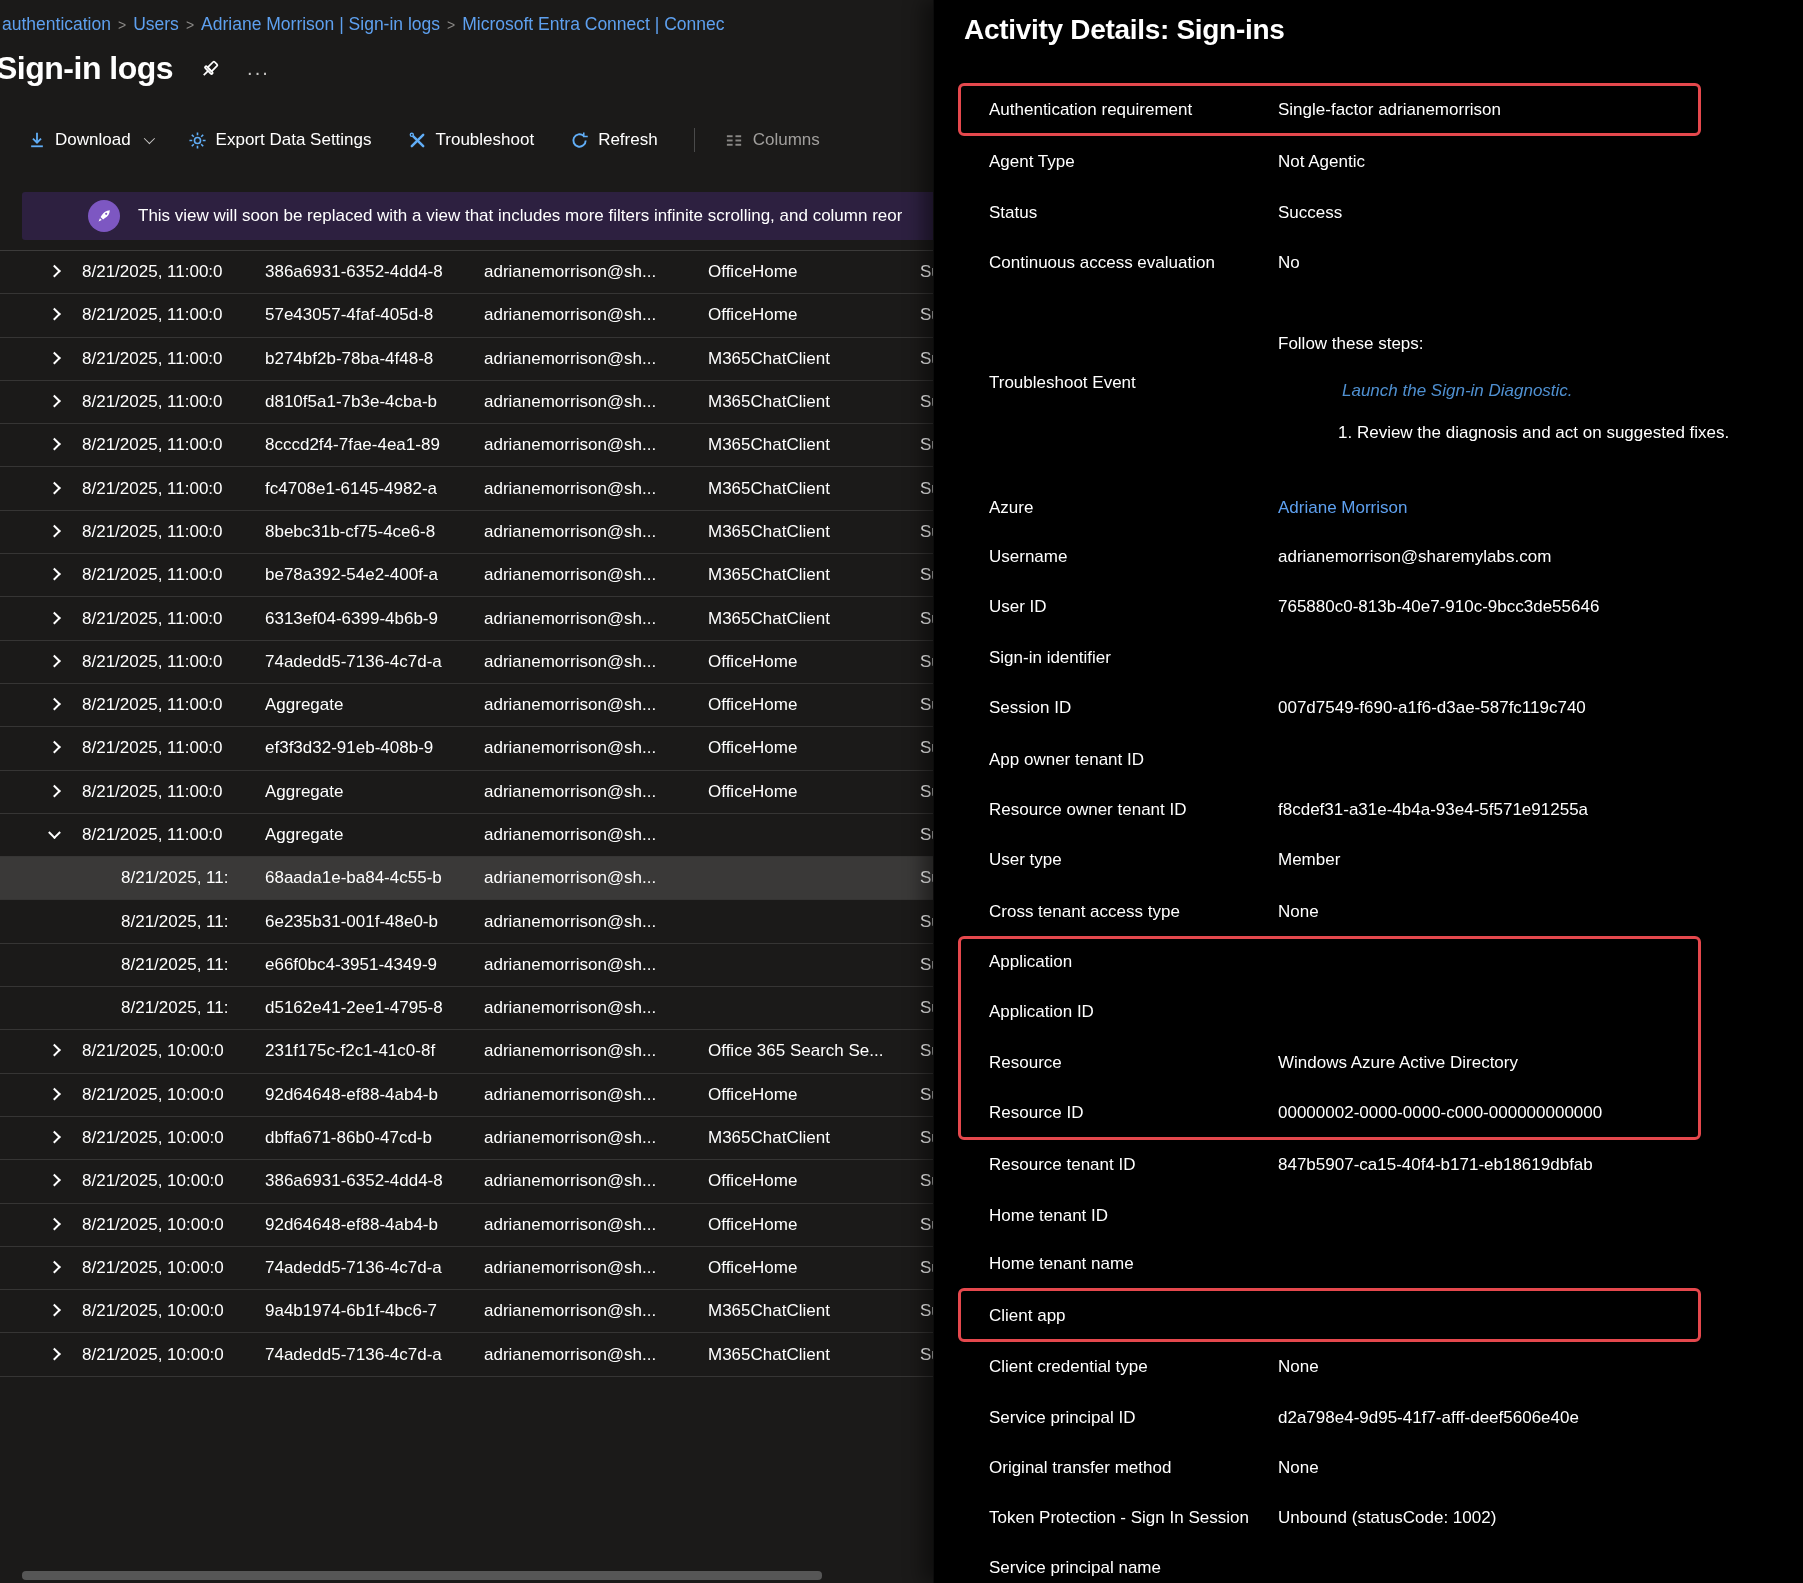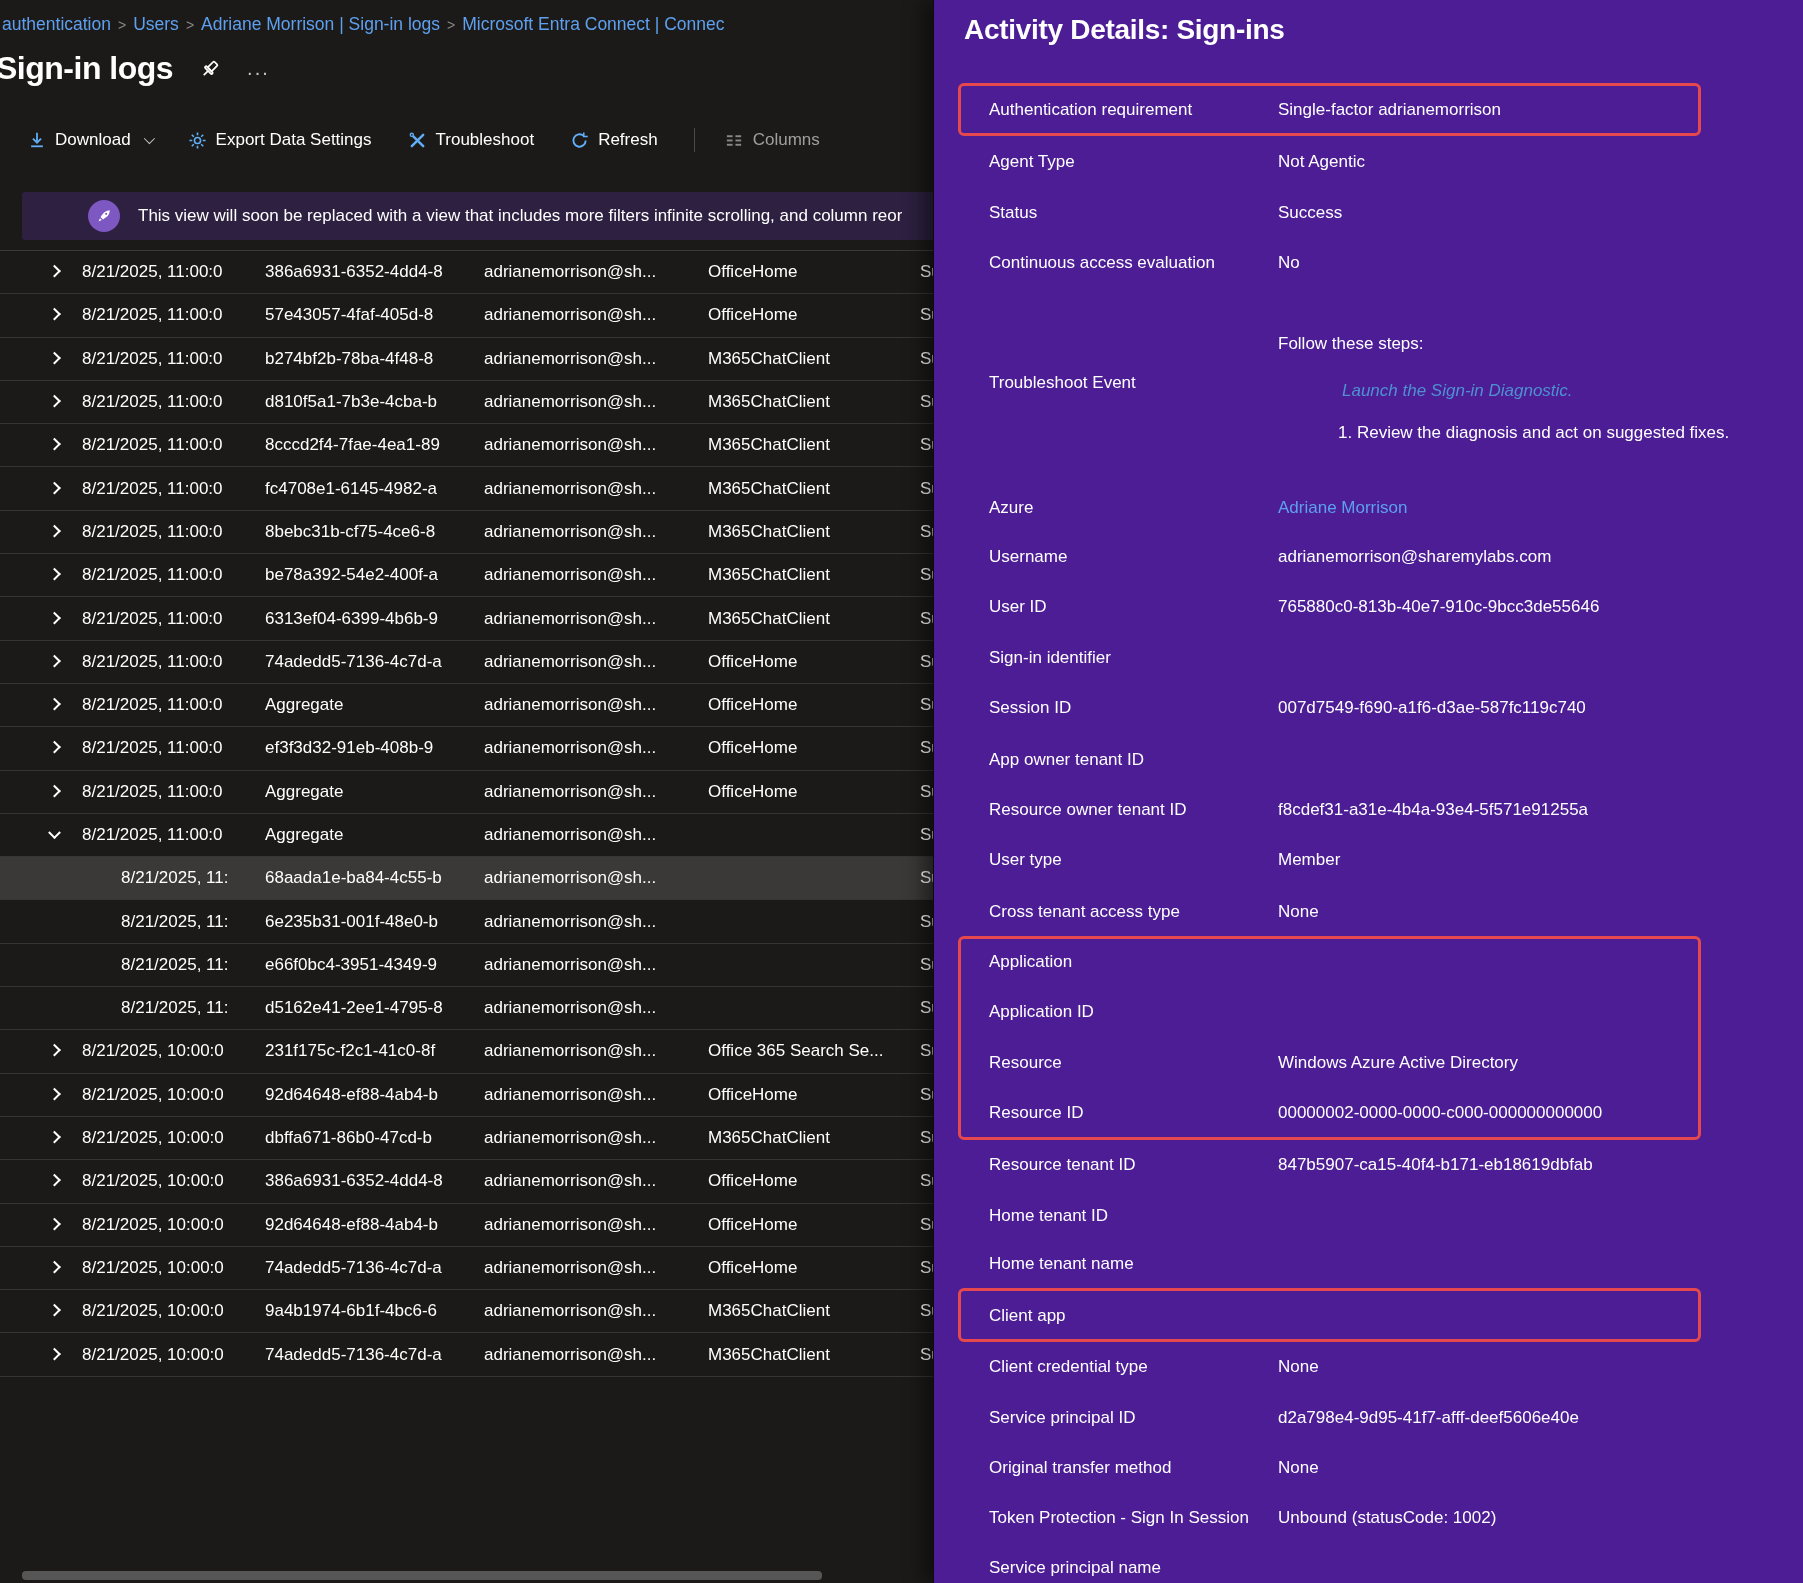--- a/index.html
+++ b/index.html
@@ -39,21 +39,21 @@
   .date { left:82px; }
   .trow.child .date { left:121px; }
   .id { left:265px; }
   .user { left:484px; }
   .app { left:708px; }
   .status { left:920px; }
 
   .hscroll { position:absolute; top:1571px; left:22px; width:800px; height:9px; border-radius:4px; background:#565656; }
 
   
-  .panel { position:absolute; top:0; left:933px; right:0; bottom:0; background:#4c1d95; z-index:5; border-left:1px solid #0c0c0c; box-shadow:-10px 0 18px rgba(0,0,0,.45); }
+  .panel { position:absolute; top:0; left:933px; right:0; bottom:0; background:#000000; z-index:5; border-left:1px solid #0c0c0c; box-shadow:-10px 0 18px rgba(0,0,0,.45); }
   .panel-title { position:absolute; top:14px; left:30px; font-size:28px; font-weight:bold; letter-spacing:-.3px; }
   .redbox { position:absolute; left:24px; width:743px; border:3px solid #e5484d; border-radius:6px; }
   .pfield { position:absolute; left:0; right:0; height:24px; line-height:24px; white-space:nowrap; }
   .plabel { position:absolute; left:55px;text-align:center; }
   .pvalue { position:absolute; left:344px; }
   .pfield.link-value .pvalue { color:#5ea0ef; cursor:pointer; }
   .ts-label { position:absolute; left:55px; top:373px; }
   .ts-intro { position:absolute; left:344px; top:334px; }
   .ts-link  { position:absolute; left:408px; top:381px; color:#4f90d1; cursor:pointer;font-style:italic; }
   .ts-step  { position:absolute; left:404px; top:423px; }
@@ -342,21 +342,21 @@
       <span class="chev"></span>
       <span class="c date">8/21/2025, 10:00:0</span>
       <span class="c id">74adedd5-7136-4c7d-a</span>
       <span class="c user">adrianemorrison@sh...</span>
       <span class="c app">OfficeHome</span>
       <span class="c status">Success</span>
     </div>
     <div class="trow parent">
       <span class="chev"></span>
       <span class="c date">8/21/2025, 10:00:0</span>
-      <span class="c id">9a4b1974-6b1f-4bc6-6</span>
+      <span class="c id">9a4b1974-6b1f-4bc6-7</span>
       <span class="c user">adrianemorrison@sh...</span>
       <span class="c app">M365ChatClient</span>
       <span class="c status">Success</span>
     </div>
     <div class="trow parent">
       <span class="chev"></span>
       <span class="c date">8/21/2025, 10:00:0</span>
       <span class="c id">74adedd5-7136-4c7d-a</span>
       <span class="c user">adrianemorrison@sh...</span>
       <span class="c app">M365ChatClient</span>

